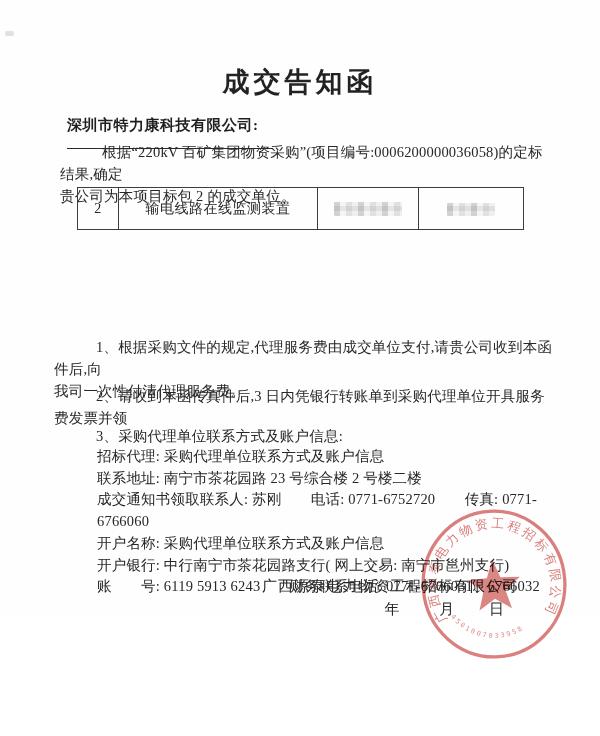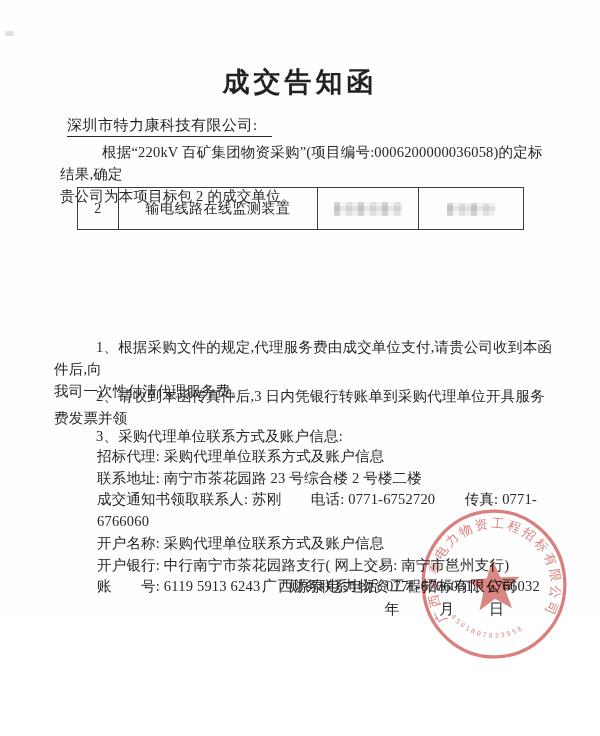--- a/index.html
+++ b/index.html
@@ -17,22 +17,22 @@
     position:absolute;left:5px;top:31px;width:9px;height:5px;
     background:#c8c8c8;opacity:.55;border-radius:2px;
   }
   .doc-title{
     position:absolute;left:0;top:64px;width:600px;
     text-align:center;font-size:27px;font-weight:600;
     letter-spacing:4px;color:#222;
   }
   .addressee{
     position:absolute;left:67px;top:116px;
-    font-size:15px;font-weight:normal;color:#1f1f1f;
-    border-bottom:1.5px solid #2a2a2a;padding:0 14px 1px 0;
+    font-size:15px;font-weight:bold;color:#1f1f1f;
+    border-bottom:1.5px solid #2a2a2a;padding:0 14px 13px 0;
     letter-spacing:.5px;
   }
   .textline{font-size:14.5px;line-height:22px;color:#272727;letter-spacing:.2px;}
   .intro{position:absolute;left:60px;top:141px;width:492px;}
   .ind{text-indent:42px;}
   .notes{position:absolute;left:54px;top:262px;width:500px;}
   .para1{position:absolute;left:54px;top:336px;width:500px;}
   .para2{position:absolute;left:54px;top:385px;width:500px;}
   .para3{position:absolute;left:54px;top:425px;width:500px;}
   .contacts{position:absolute;left:97px;top:446px;width:460px;}

